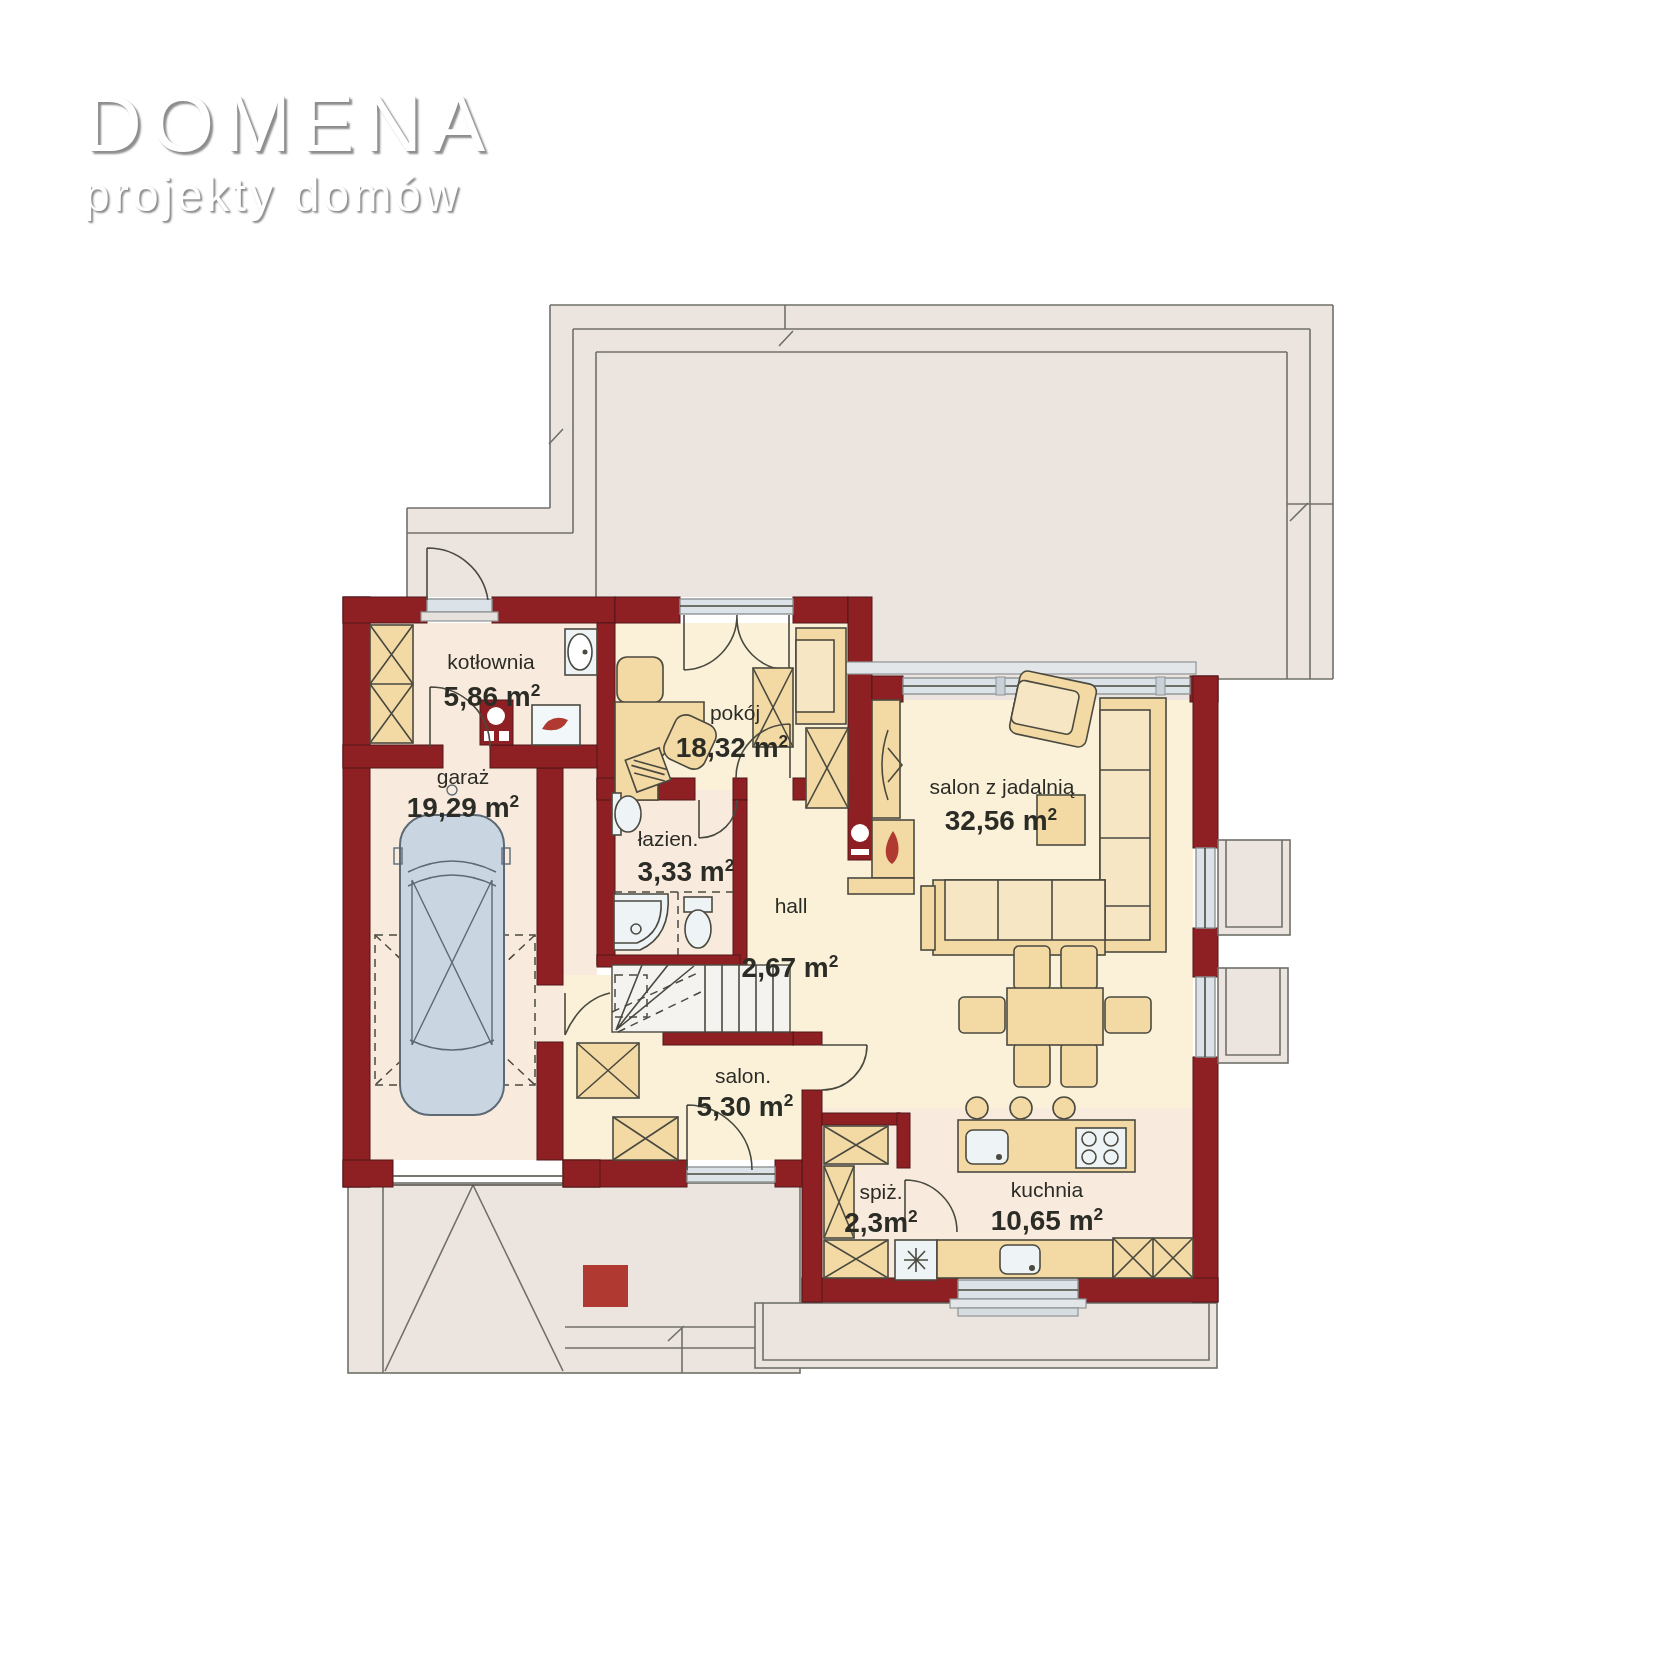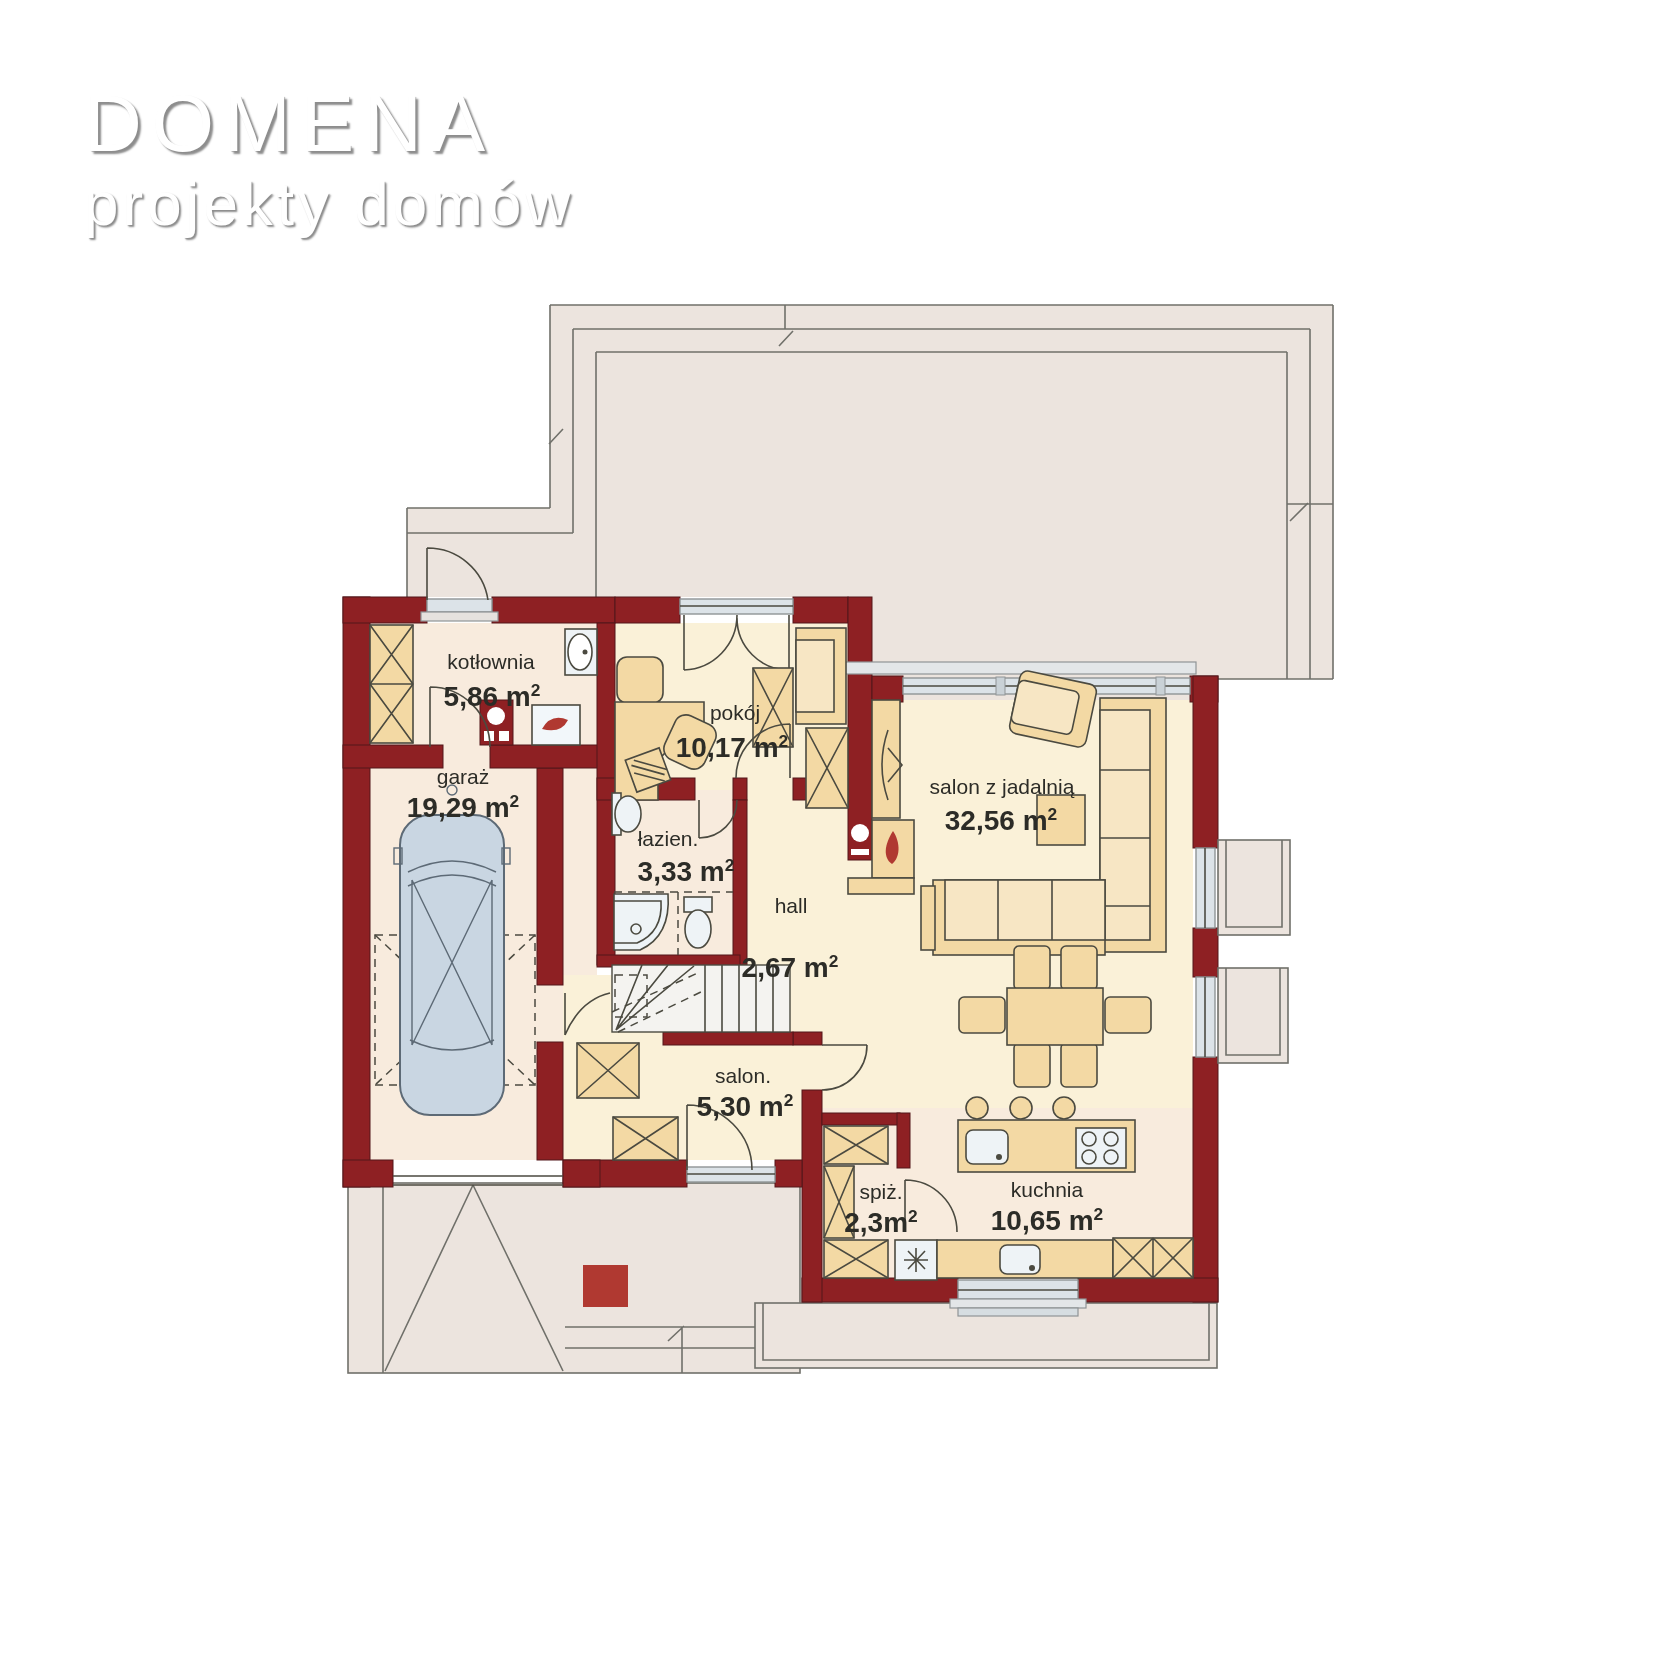--- a/index.html
+++ b/index.html
@@ -3,21 +3,21 @@
 <meta charset="utf-8">
 <style>
   html,body{margin:0;padding:0;background:#fff;}
   #stage{position:relative;width:1436px;height:1680px;background:#fff;overflow:hidden;
          font-family:"Liberation Sans",sans-serif;}
   #plan-svg{position:absolute;left:0;top:0;}
   
   #logo{position:absolute;left:84px;top:84px;color:#fff;user-select:none;}
   #logo .brand{font-size:80px;font-weight:500;letter-spacing:10px;line-height:1;
     text-shadow:3px 3px 2px #8d8d8d, 1px 1px 1px #b5b5b5;}
-  #logo .sub{font-size:62px;font-weight:400;letter-spacing:4px;margin-top:4px;
+  #logo .sub{font-size:46px;font-weight:400;letter-spacing:4px;margin-top:4px;
     text-shadow:2px 2px 2px #8d8d8d, 1px 1px 1px #b5b5b5;}
   
   .rlabel{position:absolute;transform:translate(-50%,-50%);text-align:center;
     color:#2c2c27;white-space:nowrap;line-height:1;}
   .rlabel .nm{font-size:21px;font-weight:400;}
   .rlabel .ar{font-size:28px;font-weight:700;margin-top:5px;}
   .rlabel sup{font-size:0.62em;}
   
   .w   {fill:var(--wall);stroke:#53161a;stroke-width:1;}
   .ter {fill:var(--terrace);}
@@ -316,21 +316,21 @@
   <div class="nm">garaż</div>
     </div>
 <div class="rlabel" style="left:463px;top:805px;">
   <div class="ar"><span>19,29 m</span><sup>2</sup></div>
     </div>
 
 <div class="rlabel" style="left:735px;top:712px;text-align:center;">
   <div class="nm">pokój</div>
     </div>
 <div class="rlabel" style="left:732px;top:745px;">
-  <div class="ar"><span>10,17 m</span><sup>2</sup></div>
+  <div class="ar"><span>18,32 m</span><sup>2</sup></div>
     </div>
 
 <div class="rlabel" style="left:668px;top:838px;">
   <div class="nm">łazien.</div>
     </div>
 <div class="rlabel" style="left:686px;top:869px;">
   <div class="ar"><span>3,33 m</span><sup>2</sup></div>
     </div>
 
 <div class="rlabel" style="left:791px;top:905px;">

